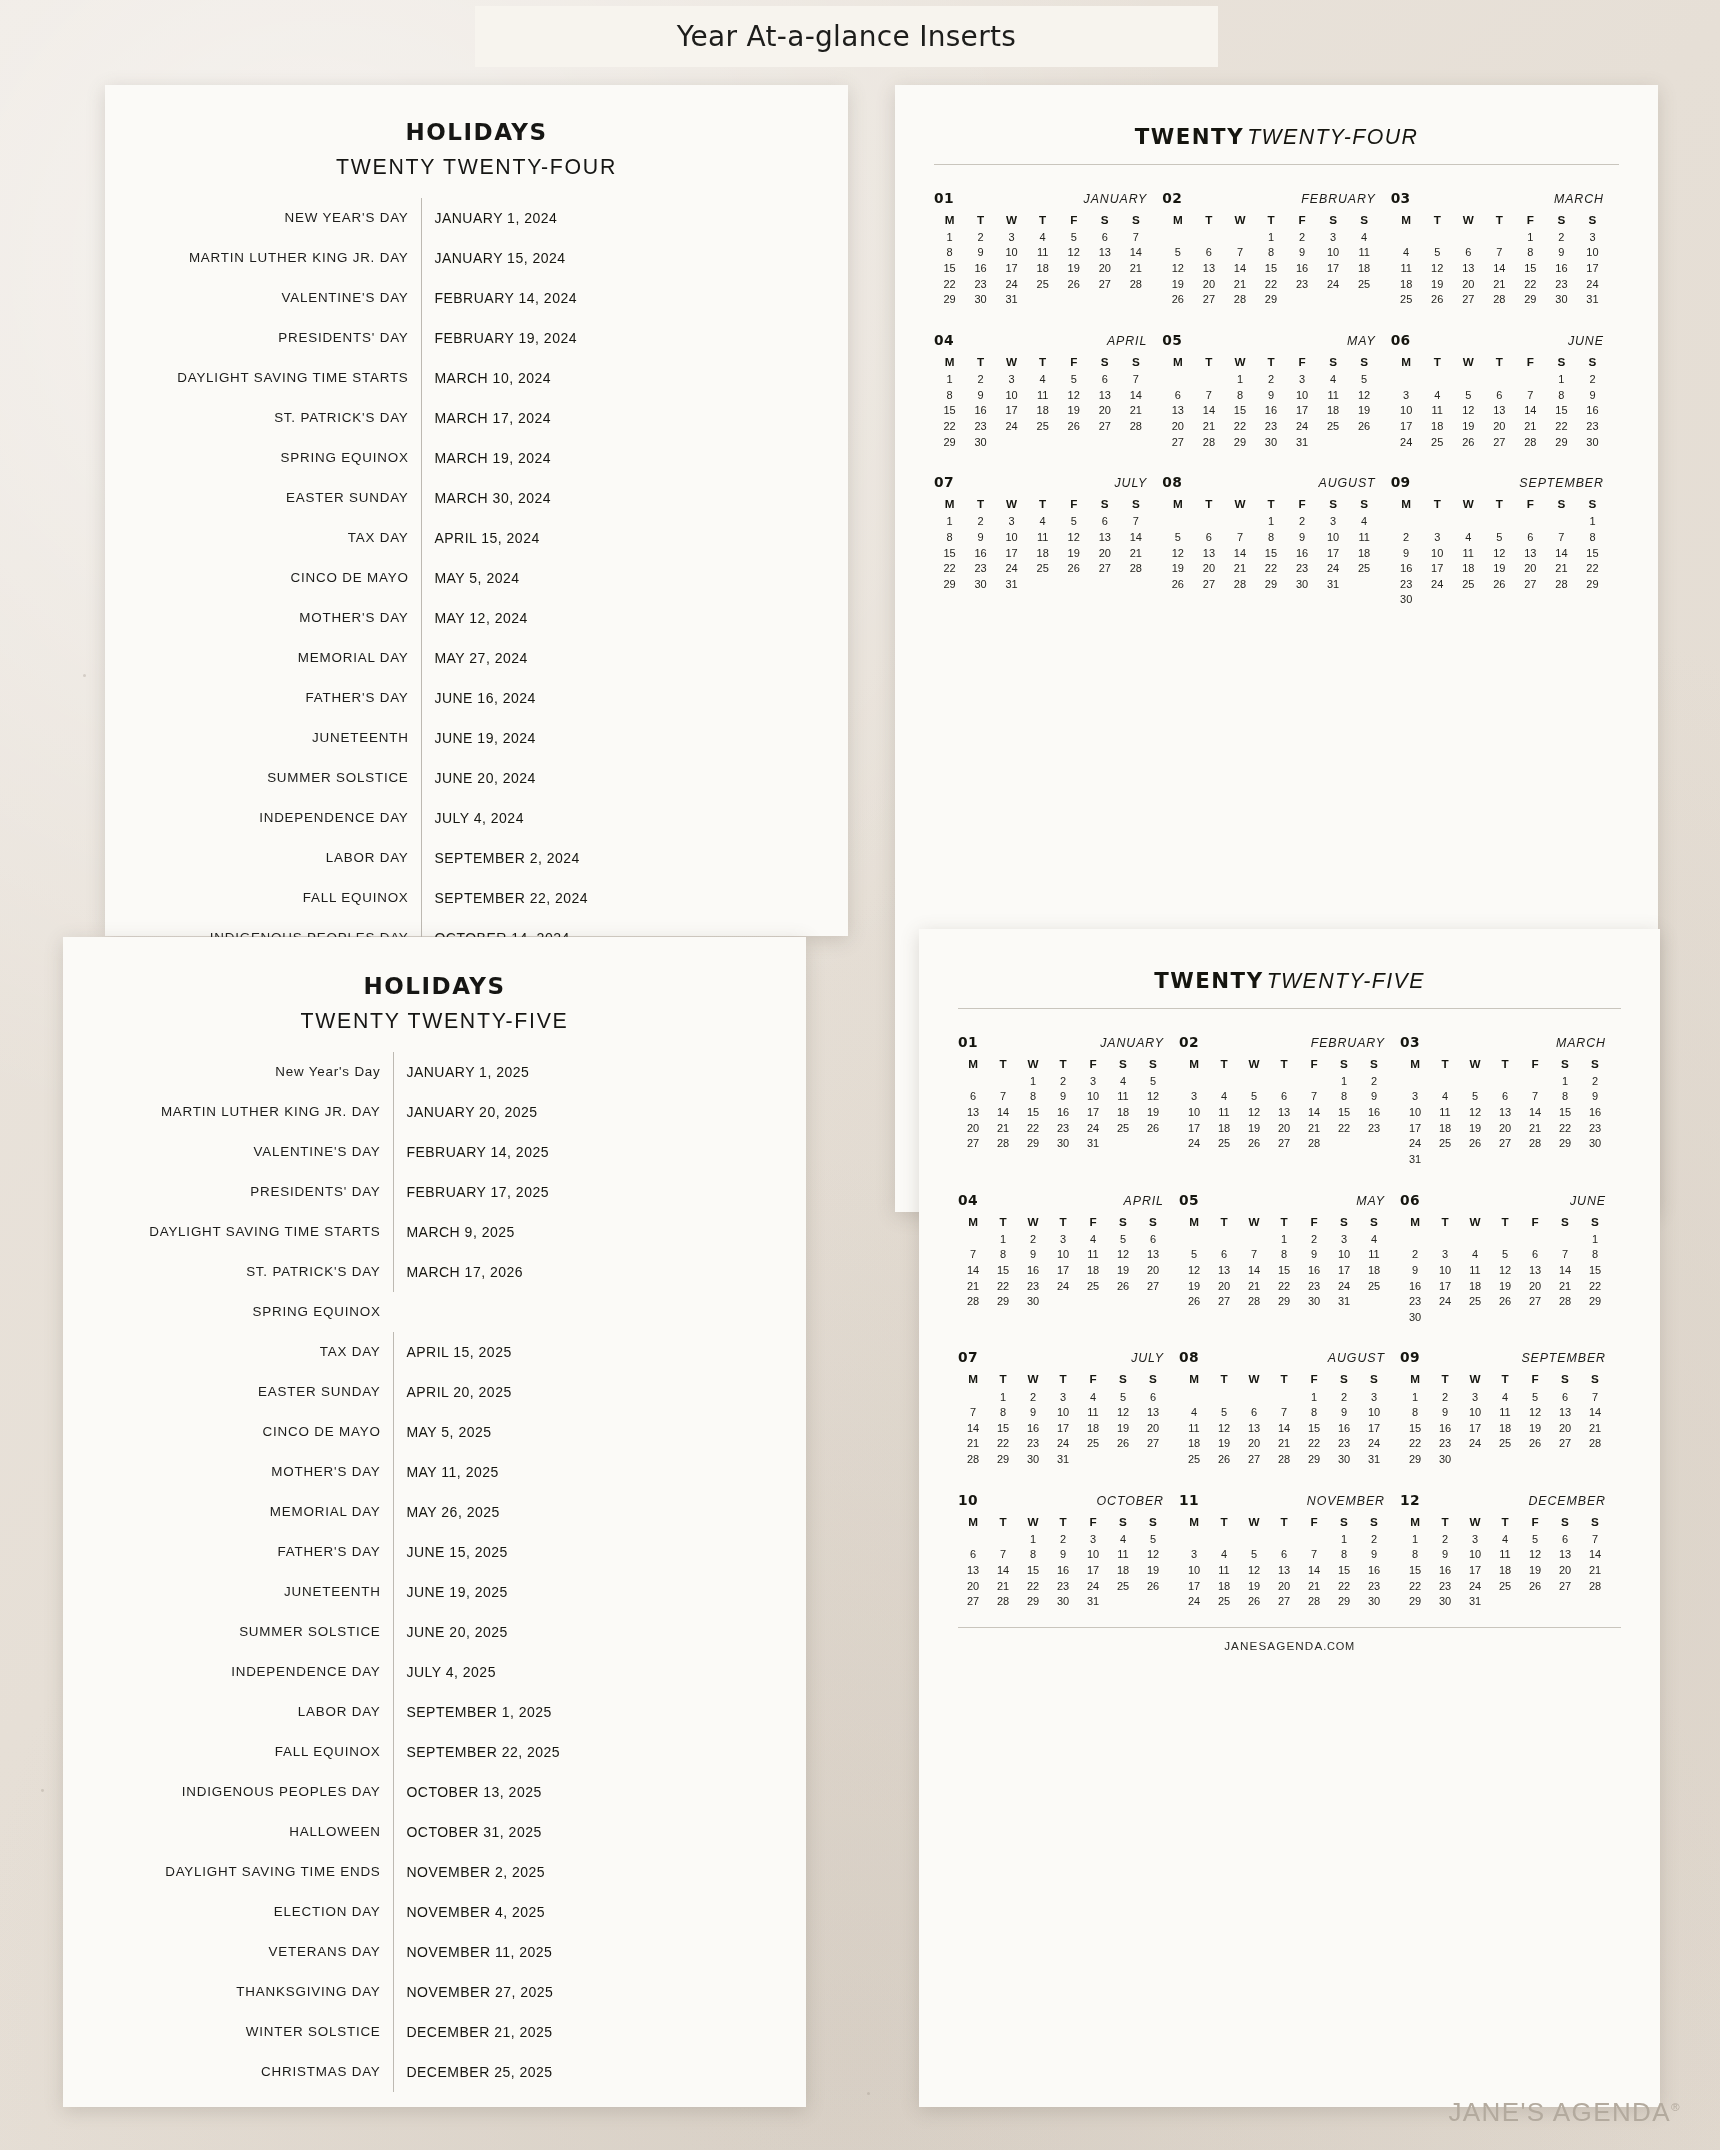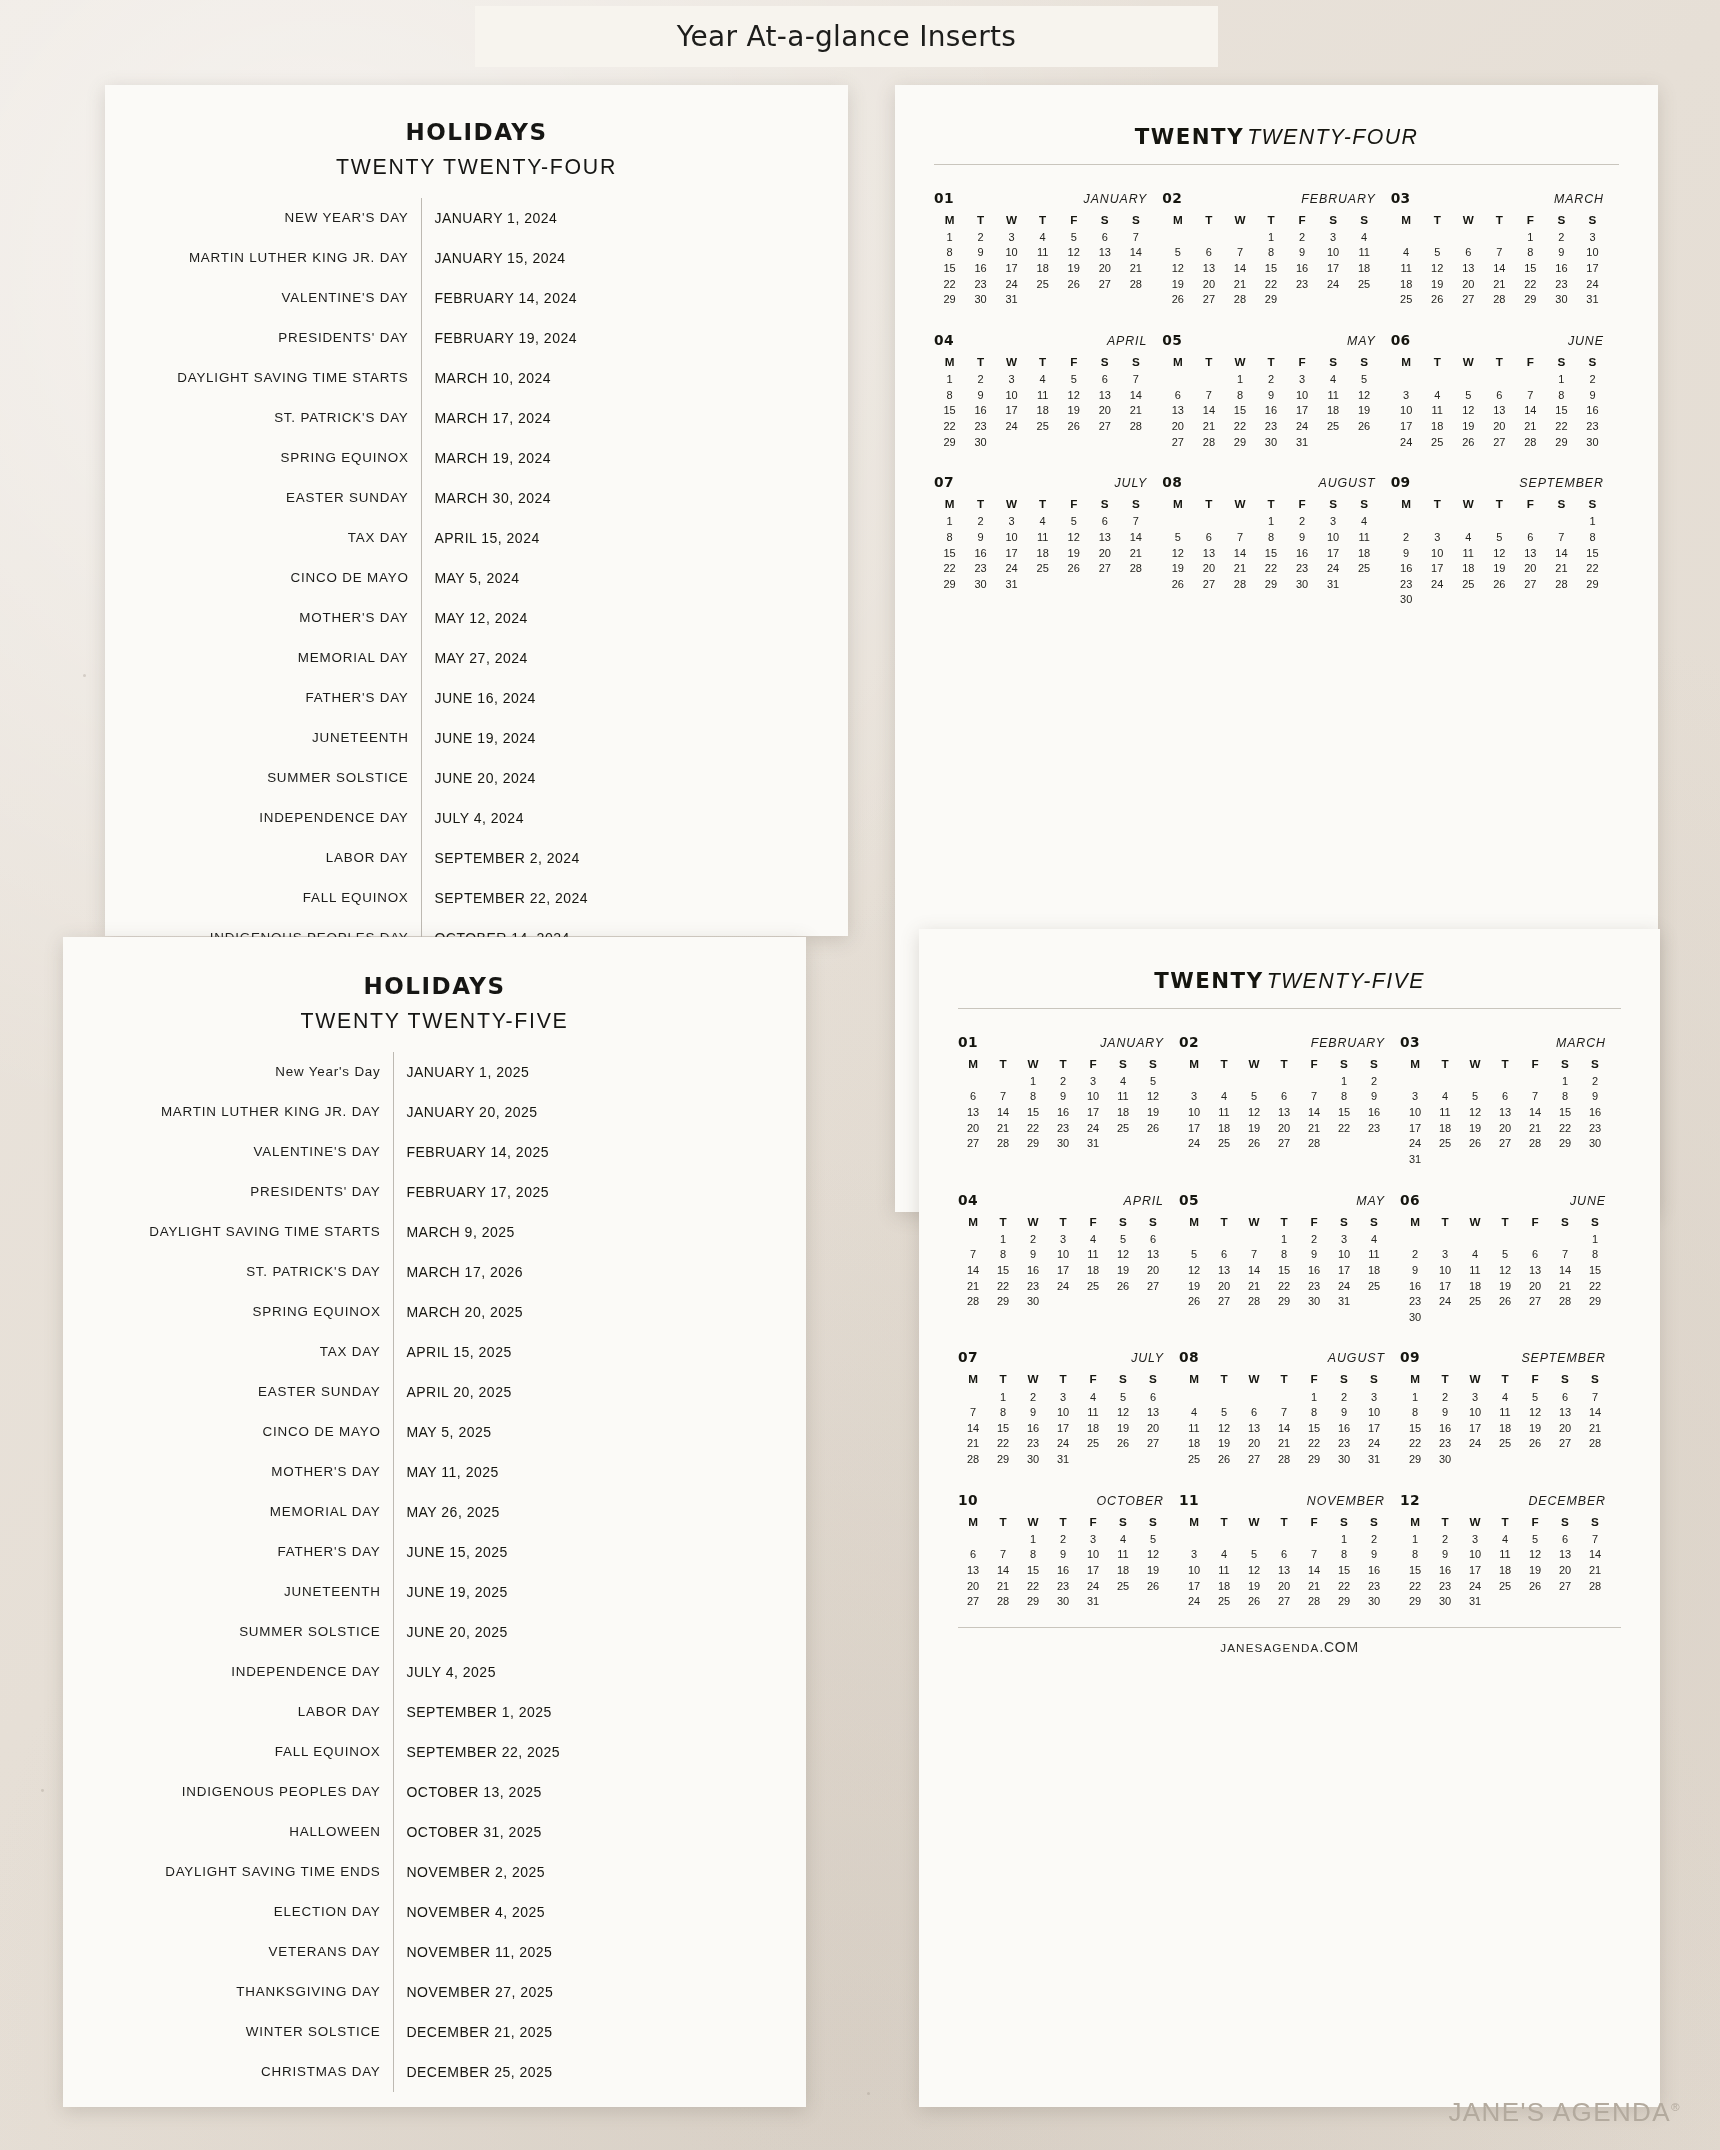--- a/index.html
+++ b/index.html
@@ -165,21 +165,21 @@
   }
   .cal-footer {
     text-align: center;
     margin-top: 18px;
     padding-top: 11px;
     border-top: 0.7px solid #c9c5bd;
     font-size: 11.7px;
     letter-spacing: 1.1px;
     color: #2a2a26;
   }
-  .cal-footer .dom { font-size: 14px; letter-spacing: 0.7px; }
+  .cal-footer .dom { font-size: 11px; letter-spacing: 0.7px; }
 
   
   .brand {
     position: absolute;
     right: 40px; bottom: 23.4px;
     font-size: 26px;
     letter-spacing: 1.4px;
     color: #b3aa9e;
     font-family: "Liberation Sans", sans-serif;
     z-index: 5;
@@ -938,21 +938,20 @@
         <div class="hol-row">
           <div class="hol-name">DAYLIGHT SAVING TIME STARTS</div>
           <div class="hol-date">MARCH 9, 2025</div>
         </div>
         <div class="hol-row">
           <div class="hol-name">ST. PATRICK'S DAY</div>
           <div class="hol-date">MARCH 17, 2026</div>
         </div>
         <div class="hol-row">
           <div class="hol-name">SPRING EQUINOX</div>
-          <div class="hol-date">MARCH 20, 2025</div>
         </div>
         <div class="hol-row">
           <div class="hol-name">TAX DAY</div>
           <div class="hol-date">APRIL 15, 2025</div>
         </div>
         <div class="hol-row">
           <div class="hol-name">EASTER SUNDAY</div>
           <div class="hol-date">APRIL 20, 2025</div>
         </div>
         <div class="hol-row">

